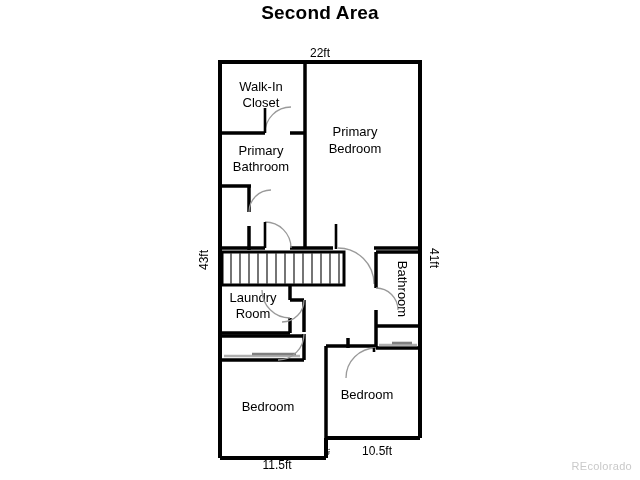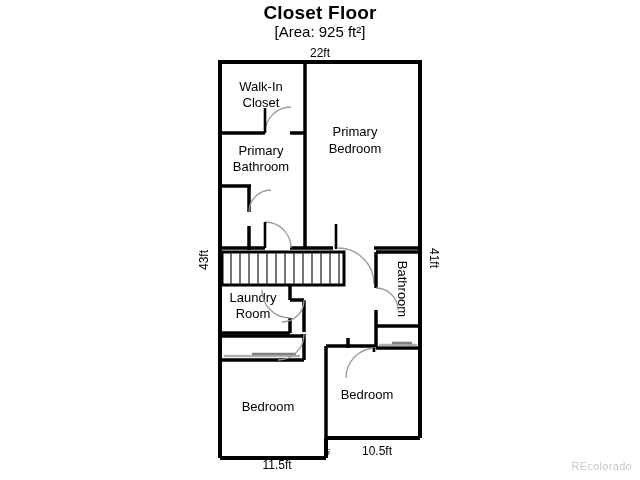--- a/index.html
+++ b/index.html
@@ -92,22 +92,21 @@
   .stair-tread { stroke: #3a3a3a; stroke-width: 1.4; }
   .door-arc { stroke: #9a9a9a; stroke-width: 1.3; fill: none; }
   .slider { stroke: #b0b0b0; stroke-width: 2.6; }
   .slider-dark { stroke: #808080; stroke-width: 2.6; }
 </style>
 </head>
 <body>
 
 <div id="plan-root">
 
-  <div id="floorplan-title">Closet Floor</div>
-  <div id="floorplan-area">[Area: 925 ft²]</div>
+  <div id="floorplan-title">Second Area</div>
 
   <svg id="plan-svg" width="640" height="480" viewBox="0 0 640 480">
 
     <text class="dim-label" x="320" y="54">22ft</text>
 
     <text class="dim-label" x="205" y="260" transform="rotate(-90 205 260)">43ft</text>
 
     <text class="dim-label" x="433" y="258" transform="rotate(90 433 258)">41ft</text>
 
     <text class="dim-label" x="277" y="466">11.5ft</text>

